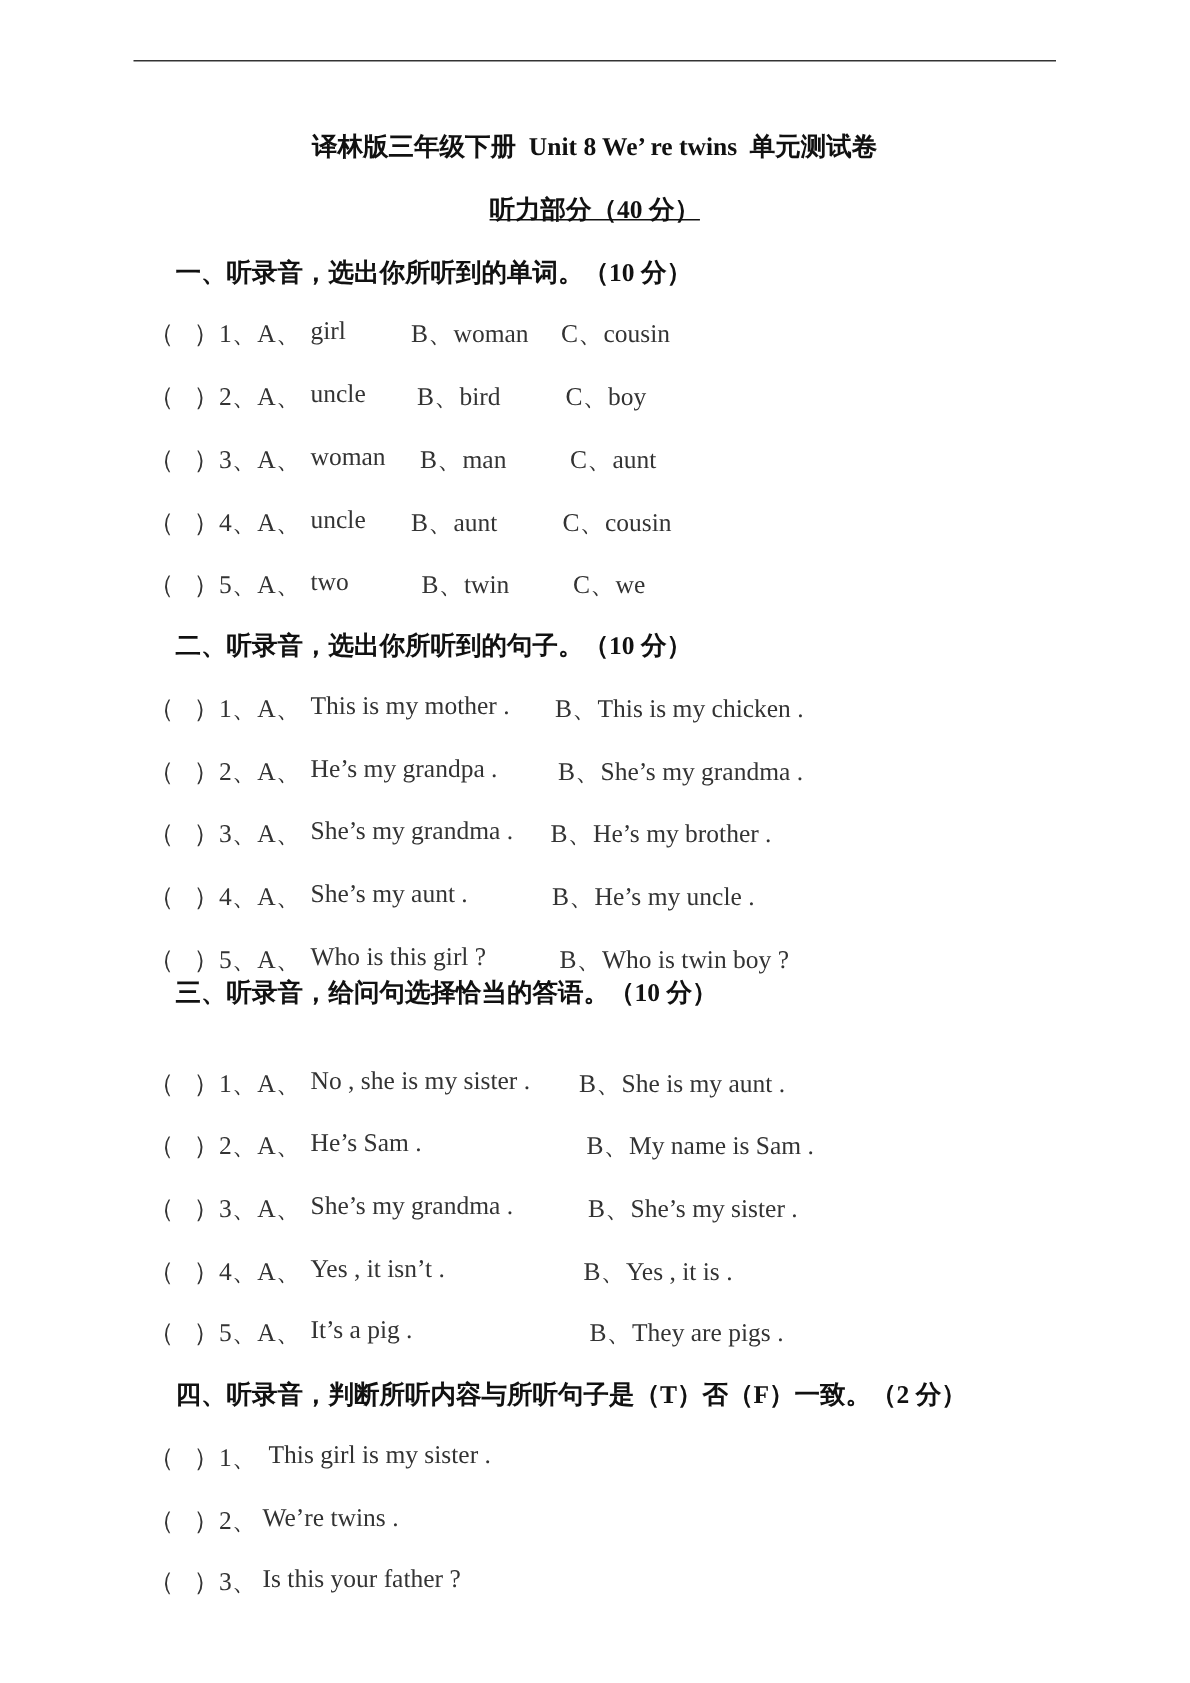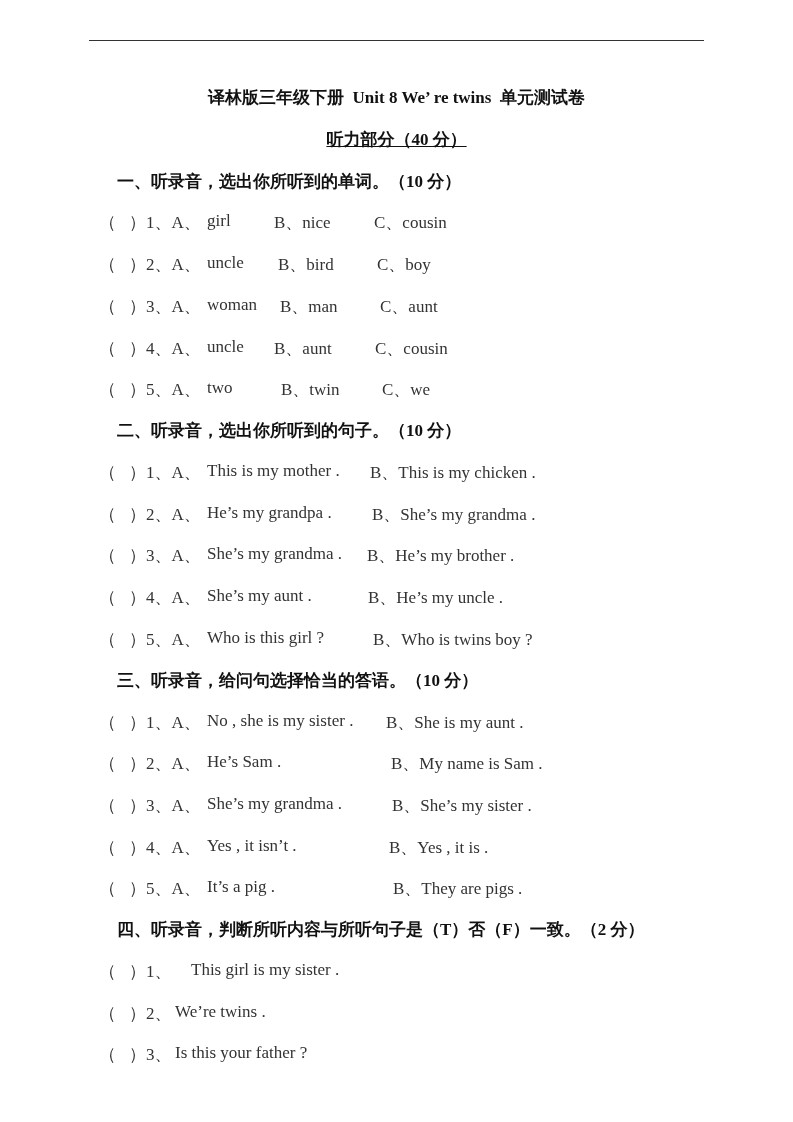--- a/index.html
+++ b/index.html
@@ -19,21 +19,21 @@
 <div class="rule"></div>
 
 <div class="title" style="top:86px;">译林版三年级下册  Unit 8 We’ re twins  单元测试卷</div>
 <div class="title" style="top:128px;text-decoration:underline;">听力部分（40 分）</div>
 
 <div class="heading" style="top:170px;">一、听录音，选出你所听到的单词。（10 分）</div>
 <div class="row" style="top:211px;">
   <span class="paren">（</span>
   <span class="num">）1、A、</span>
   <span style="left:108px">girl</span>
-  <span style="left:175px">B、nice</span>
+  <span style="left:175px">B、woman</span>
   <span style="left:275px">C、cousin</span>
 </div>
 <div class="row" style="top:253px;">
   <span class="paren">（</span>
   <span class="num">）2、A、</span>
   <span style="left:108px">uncle</span>
   <span style="left:179px">B、bird</span>
   <span style="left:278px">C、boy</span>
 </div>
 <div class="row" style="top:295px;">
@@ -80,24 +80,24 @@
 <div class="row" style="top:586px;">
   <span class="paren">（</span>
   <span class="num">）4、A、</span>
   <span style="left:108px">She’s my aunt .</span>
   <span style="left:269px">B、He’s my uncle .</span>
 </div>
 <div class="row" style="top:628px;">
   <span class="paren">（</span>
   <span class="num">）5、A、</span>
   <span style="left:108px">Who is this girl ?</span>
-  <span style="left:274px">B、Who is twins boy ?</span>
+  <span style="left:274px">B、Who is twin boy ?</span>
 </div>
 
-<div class="heading" style="top:669px;">三、听录音，给问句选择恰当的答语。（10 分）</div>
+<div class="heading" style="top:650px;">三、听录音，给问句选择恰当的答语。（10 分）</div>
 <div class="row" style="top:711px;">
   <span class="paren">（</span>
   <span class="num">）1、A、</span>
   <span style="left:108px">No , she is my sister .</span>
   <span style="left:287px">B、She is my aunt .</span>
 </div>
 <div class="row" style="top:752px;">
   <span class="paren">（</span>
   <span class="num">）2、A、</span>
   <span style="left:108px">He’s Sam .</span>
@@ -119,21 +119,21 @@
   <span class="paren">（</span>
   <span class="num">）5、A、</span>
   <span style="left:108px">It’s a pig .</span>
   <span style="left:294px">B、They are pigs .</span>
 </div>
 
 <div class="heading" style="top:918px;">四、听录音，判断所听内容与所听句子是（T）否（F）一致。（2 分）</div>
 <div class="row" style="top:960px;">
   <span class="paren">（</span>
   <span class="num">）1、</span>
-  <span style="left:92px">This girl is my sister .</span>
+  <span style="left:80px">This girl is my sister .</span>
 </div>
 <div class="row" style="top:1002px;">
   <span class="paren">（</span>
   <span class="num">）2、</span>
   <span style="left:76px">We’re twins .</span>
 </div>
 <div class="row" style="top:1043px;">
   <span class="paren">（</span>
   <span class="num">）3、</span>
   <span style="left:76px">Is this your father ?</span>

